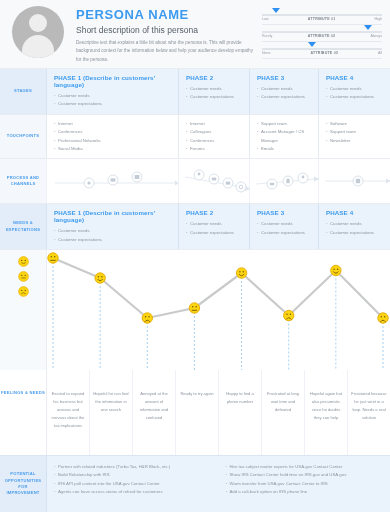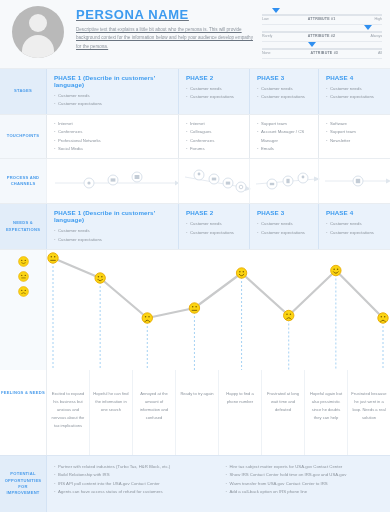--- a/index.html
+++ b/index.html
@@ -5,21 +5,21 @@
   html,body{margin:0;padding:0;}
   body{
     width:390px;height:512px;overflow:hidden;
     font-family:"Liberation Sans", sans-serif;
     background:#ffffff;color:#6a7480;
     -webkit-font-smoothing:antialiased;
   }
   .page{position:relative;width:390px;height:512px;background:#fbfcfd;}
 
   
-  .header{position:relative;height:68px;background:#f7f9fb;display:flex;align-items:flex-start;text-decoration:underline;}
+  .header{position:relative;height:68px;background:#f7f9fb;display:flex;align-items:flex-start;}
   .avatar{width:52px;height:52px;border-radius:50%;background:#b9b9b9;margin:6px 0 0 12px;
           position:relative;overflow:hidden;flex:none;}
   .avatar .head{position:absolute;left:50%;top:8px;transform:translateX(-50%);
           width:18px;height:18px;border-radius:50%;background:#eeeeee;}
   .avatar .body{position:absolute;left:50%;top:29px;transform:translateX(-50%);
           width:32px;height:26px;border-radius:16px 16px 0 0;background:#eeeeee;}
   .persona{margin:7px 0 0 12px;flex:1;}
   .persona h1{margin:0;font-size:13px;letter-spacing:.6px;color:#3d9bef;font-weight:bold;}
   .persona h2{margin:3px 0 0 0;font-size:8.5px;color:#555e68;font-weight:normal;}
   .persona p{margin:4px 0 0 0;font-size:4.6px;line-height:1.85;color:#8d959e;max-width:178px;}
@@ -102,20 +102,21 @@
 
 <div class="page">
 
   <div class="header">
     <div class="avatar">
       <div class="head"></div>
       <div class="body"></div>
     </div>
     <div class="persona">
       <h1>PERSONA NAME</h1>
+      <h2>Short description of this persona</h2>
       <p>Descriptive text that explains a little bit about who the persona is. This will provide background context for the information below and help your audience develop empathy for the persona.</p>
     </div>
     <div class="sliders">
       <div class="slider">
         <div class="caret" style="left:12%"></div>
         <div class="track"></div>
         <div class="labels">
           <span>Low</span>
           <span class="mid">ATTRIBUTE #1</span>
           <span>High</span>

